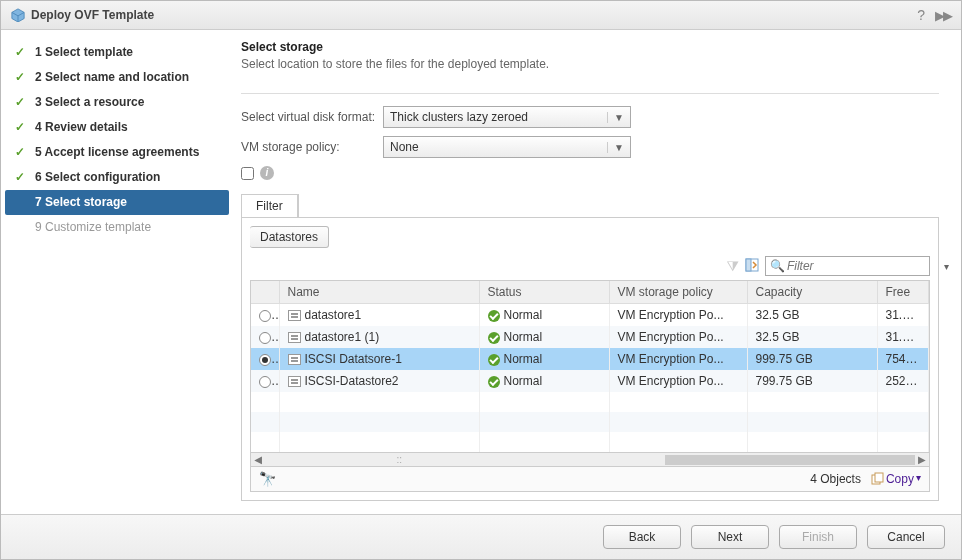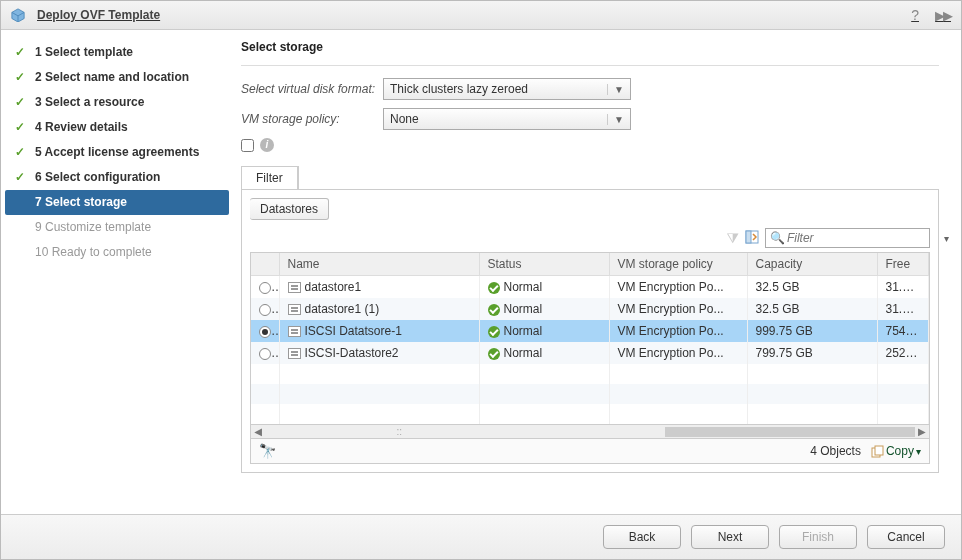--- a/index.html
+++ b/index.html
@@ -1,37 +1,37 @@
 <!DOCTYPE html>
 <html><head>
 <meta charset="utf-8">
 <style>
   * { box-sizing: border-box; margin: 0; padding: 0; font-family: Arial, Helvetica, sans-serif; }
   body { width: 962px; height: 560px; background: #fff; font-size: 12px; color: #333; }
   .dialog { width: 100%; height: 100%; display: flex; flex-direction: column; border: 1px solid #bbb; }
-  .titlebar { background: linear-gradient(#f4f4f4,#e6e6e6); border-bottom: 1px solid #ccc; padding: 6px 10px; display: flex; align-items: center; gap: 12px; text-decoration: underline; }
+  .titlebar { background: linear-gradient(#f4f4f4,#e6e6e6); border-bottom: 1px solid #ccc; padding: 6px 10px; display: flex; align-items: center; gap: 6px; }
   .titlebar .title-text { font-weight: bold; color: #444; flex: 1; }
   .titlebar .help { color: #888; font-size: 14px; margin-right: 4px; cursor: pointer;}
   .titlebar .arrows { color: #888; font-size: 13px; letter-spacing:-2px;}
   .cube-icon { width: 14px; height: 14px; display:inline-block;}
   .body { flex: 1; display: flex; overflow: hidden; background:#fff;}
   .sidebar { width: 232px; padding-top: 10px; }
   .step { display: flex; align-items: center; gap: 8px; padding: 5px 8px 6px 12px; color: #333; cursor: pointer;}
   .step .check { width: 14px; color: #5aa02c; display:inline-block; text-align:center; font-weight:bold;}
   .step .check.empty { color: transparent; }
   .step.current { background: #2e6a9e; color: #fff; border-radius:2px; margin: 0 4px; padding-left:8px;}
   .step.current .check { color: transparent;}
   .step.disabled { color: #999; }
   .step.bold { font-weight: bold;}
   .main { flex: 1; padding: 10px 22px 8px 8px; display:flex; flex-direction:column; }
   .main h2 { font-size: 12px; font-weight: bold; margin-bottom: 3px; color:#222;}
   .main .subtitle { color: #666; margin-bottom: 14px; }
   .hr { border-top: 1px solid #ddd; margin: 8px 0 12px 0;}
   .form-row { display: flex; align-items: center; margin-bottom: 8px; }
-  .form-row label { width: 142px; color: #555; font-style: italic;}
+  .form-row label { width: 142px; color: #555;}
   .dropdown { width: 248px; border: 1px solid #aaa; background: linear-gradient(#fefefe,#ececec); padding: 3px 6px; display:flex; align-items:center; justify-content:space-between; font-size:12px; color:#333; cursor:pointer;}
   .dropdown .caret { font-size:10px; color:#666; border-left:1px solid #ccc; padding-left:6px;}
   .checkbox-row { display:flex; align-items:center; gap:6px; color:#555; margin-bottom:6px;}
   .info-icon { display:inline-block; width:14px; height:14px; border-radius:50%; background:#b8b8b8; color:#fff; font-size:10px; font-weight:bold; text-align:center; line-height:14px; font-style:italic;}
   .tab-strip { border: 1px solid #ccc; border-bottom:none; background: #f0f0f0; display:inline-flex; }
   .tab { padding: 4px 14px; background:#fff; border-right:1px solid #ccc; font-size:12px; cursor:pointer;}
   .panel { border:1px solid #ccc; padding:8px; }
   .subtabs { display:flex; gap:12px; margin-bottom:6px;}
   .subtab { border:1px solid #bbb; padding:3px 10px; background:linear-gradient(#fdfdfd,#eee); font-size:12px; cursor:pointer;}
   .subtab:first-child{ border-top-left-radius:3px; border-bottom-left-radius:3px;}
@@ -56,21 +56,21 @@
   .status-ok { display:inline-block; width:12px; height:12px; border-radius:50%; background:#5aa02c; position:relative; vertical-align:middle; margin-right:4px;}
   .status-ok::after{content:''; position:absolute; left:2px; top:3px; width:6px; height:3px; border-left:2px solid #fff; border-bottom:2px solid #fff; transform:rotate(-45deg);}
   .empty-row td{ height:20px;}
   .table-scrollbar { display:flex; align-items:center; background:#eee; border-top:1px solid #ccc; height:14px;}
   .table-scrollbar .arrow{ width:14px; text-align:center; color:#777; font-size:10px;}
   .table-scrollbar .handle{ background:#ccc; height:10px; width:250px; margin-left:auto;}
   .table-scrollbar .drag-grip{ margin: 0 auto; color:#aaa; font-size:10px;}
   .footer-info { display:flex; align-items:center; border:1px solid #ccc; border-top:none; padding:4px 8px; background:#fafafa;}
   .binoc { color:#555; font-size:14px;}
   .footer-info .spacer{flex:1;}
-  .copy { color:#14532d; display:flex; align-items:center; gap:2px; cursor:pointer;}
+  .copy { color:#4c1d95; display:flex; align-items:flex-start; gap:2px; cursor:pointer;}
   .button-bar { border-top:1px solid #ccc; background:linear-gradient(#f7f7f7,#ececec); padding:10px 16px; display:flex; justify-content:flex-end; gap:10px;}
   .btn { min-width:78px; padding:4px 16px; border:1px solid #aaa; background:linear-gradient(#fdfdfd,#eaeaea); border-radius:4px; font-size:12px; cursor:pointer; text-align:center;}
   .btn.disabled{ color:#aaa;}
   .col-radio { width:28px;}
   .col-name { width:200px;}
   .col-status{ width:130px;}
   .col-policy{ width:138px;}
   .col-capacity{ width:130px;}
   .col-free{ }
 </style>
@@ -118,28 +118,25 @@
           <span>6  Select configuration</span>
         </div>
         <div class="step bold current">
           <span class="check empty">✓</span>
           <span>7  Select storage</span>
         </div>
         <div class="step disabled">
           <span class="check empty">✓</span>
           <span>9  Customize template</span>
         </div>
-        <div class="step disabled">
-          <span class="check empty">✓</span>
-          <span>10  Ready to complete</span>
-        </div>
       </div>
 
     <div class="main">
       <h2>Select storage</h2>
+      <div class="subtitle">Select location to store the files for the deployed template.</div>
       <div class="hr"></div>
 
       <div class="form-row">
         <label>Select virtual disk format:</label>
         <div class="dropdown">
           <span>Thick clusters lazy zeroed</span>
           <span class="caret">▼</span>
         </div>
       </div>
       <div class="form-row">

